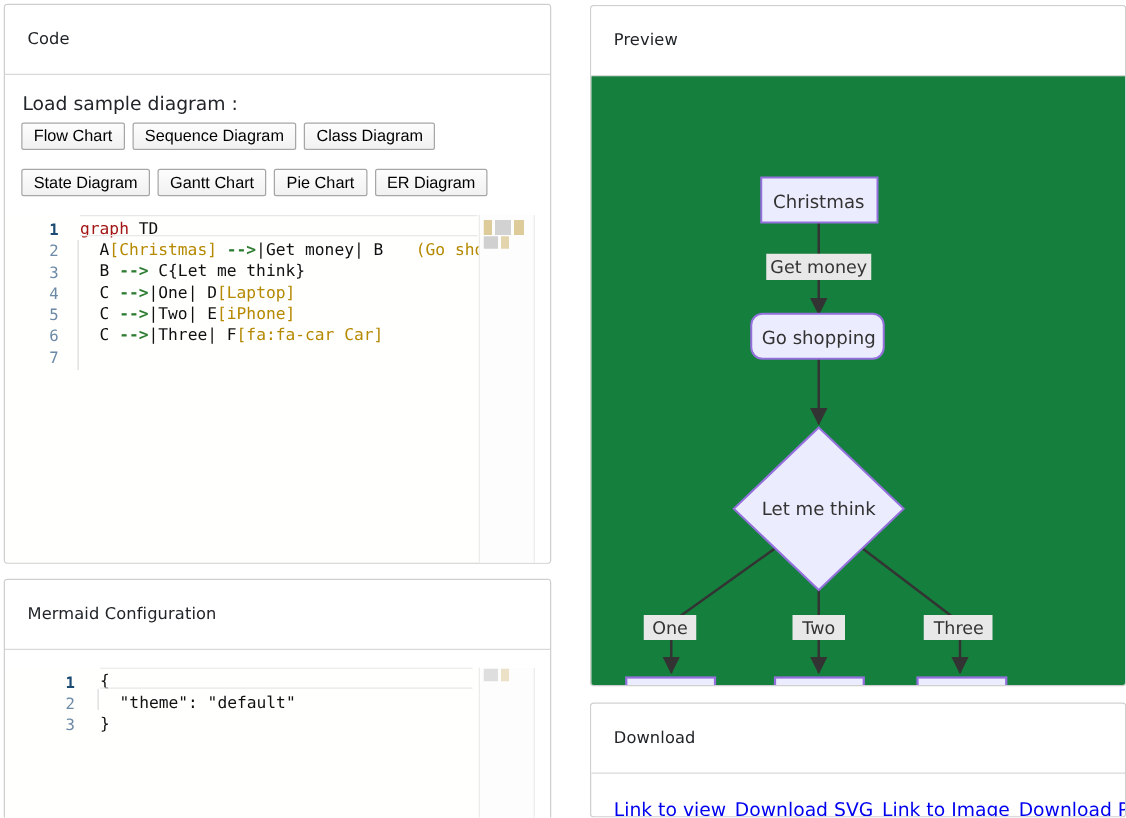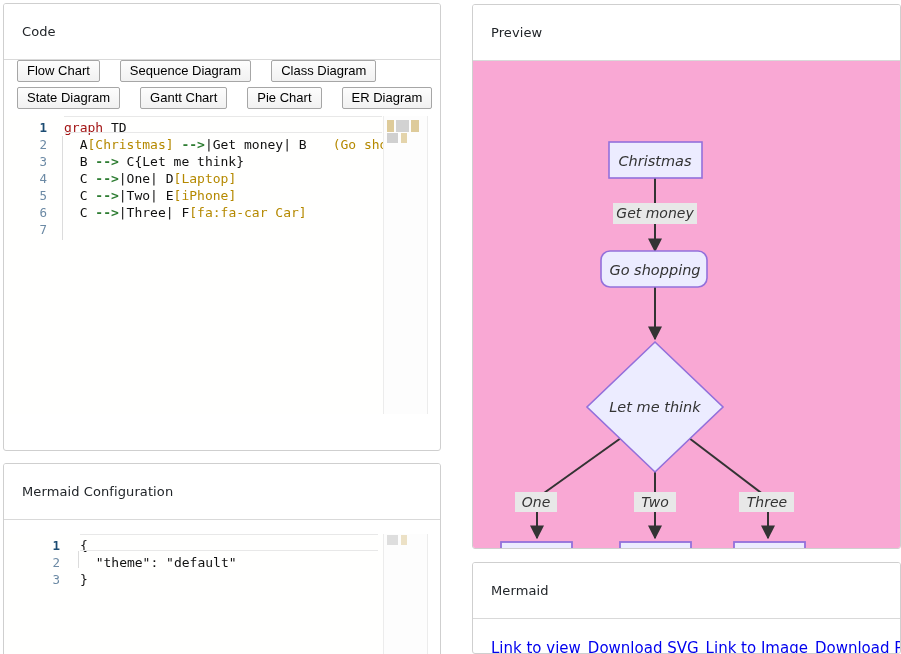--- a/index.html
+++ b/index.html
@@ -42,21 +42,21 @@
 
   
   #code-card { left: 3px; top: 3px; width: 438px; height: 448px; }
 
   .load-label {
     font-size: 15px;
     color: #212529;
     padding: 14px 0 6px 14px;
   }
   .btn-rows { padding: 0 0 0 13px; }
-  .btn-row { display: flex; gap: 20px; margin-bottom: 5px; }
+  .btn-row { display: flex; gap: 6px; margin-bottom: 15px; }
   .sample-btn {
     font-family: "Liberation Sans", sans-serif;
     font-size: 13px;
     color: #000000;
     background: linear-gradient(#fdfdfd, #f1f1f1);
     border: 1px solid #a6a6a6;
     border-radius: 2px;
     padding: 2px 9px 3px 9px;
     line-height: 15px;
     cursor: pointer;
@@ -145,23 +145,22 @@
   #config-editor .ed-gutter { width: 66px; }
   #config-editor .ed-gutter .ln { padding-right: 10px; }
   #config-editor .ed-content { left: 76px; }
   #config-editor .ed-indent-guide { left: 74px; top: 17px; height: 17px; }
 
   
   #preview-card { left: 472px; top: 4px; width: 429px; height: 545px; }
   .preview-body {
     position: relative;
     height: 487px;
-    background: #f9a8d4;
-    overflow: hidden;
-    font-style: italic;
+    background: #15803d;
+    overflow: hidden;
   }
   .diagram { position: absolute; left: 0; top: 0; width: 429px; height: 487px; }
 
   
   #actions-card { left: 472px; top: 562px; width: 429px; height: 92px; }
   .actions-body {
     padding: 20px 0 0 18px;
     display: flex;
     gap: 7px;
     align-items: baseline;
@@ -191,20 +190,21 @@
 </head>
 <body>
 
 <div class="page">
 
   <div class="card" id="code-card">
     <div class="card-header">
       <span class="card-title">Code</span>
     </div>
     <div class="card-body">
+      <div class="load-label">Load sample diagram :</div>
       <div class="btn-rows">
         <div class="btn-row">
           <button class="sample-btn">Flow Chart</button>
           <button class="sample-btn">Sequence Diagram</button>
           <button class="sample-btn">Class Diagram</button>
         </div>
         <div class="btn-row">
           <button class="sample-btn">State Diagram</button>
           <button class="sample-btn">Gantt Chart</button>
           <button class="sample-btn">Pie Chart</button>
@@ -339,21 +339,21 @@
         <g>
           <rect x="266" y="431" width="55" height="20" fill="#e8e8e8"></rect>
           <text class="edge-label-text" x="294" y="446" text-anchor="middle">Three</text>
         </g>
       </svg>
     </div>
   </div>
 
   <div class="card" id="actions-card">
     <div class="card-header">
-      <span class="card-title">Mermaid</span>
+      <span class="card-title">Download</span>
     </div>
     <div class="actions-body">
       <a class="action-link">Link to view</a>
       <a class="action-link">Download SVG</a>
       <a class="action-link">Link to Image</a>
       <a class="action-link">Download PNG</a>
     </div>
   </div>
 
 </div>

